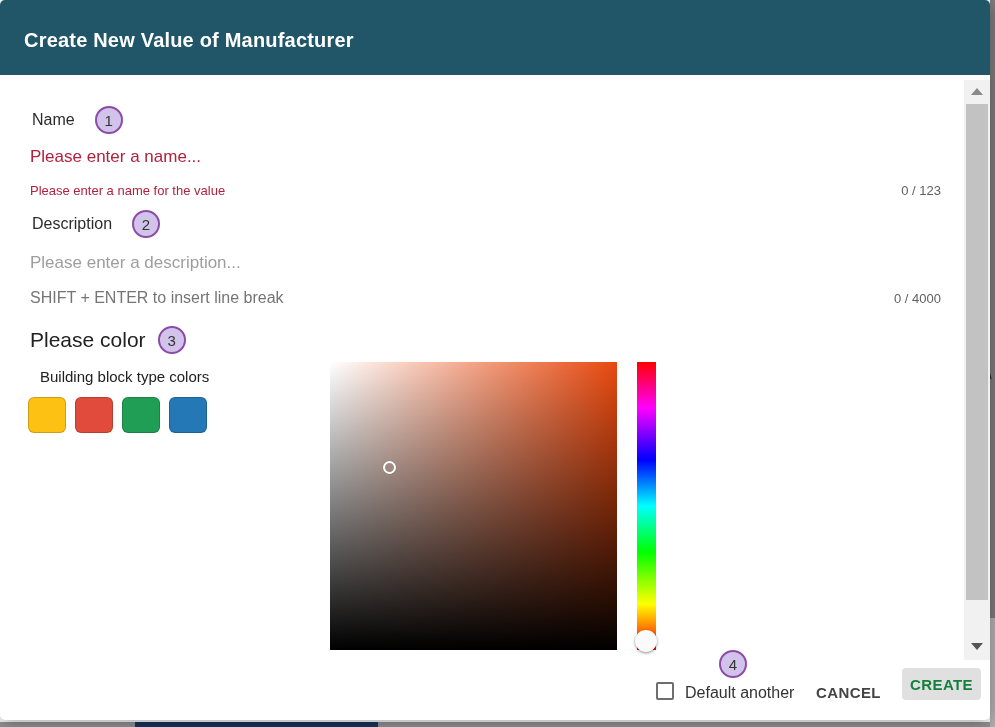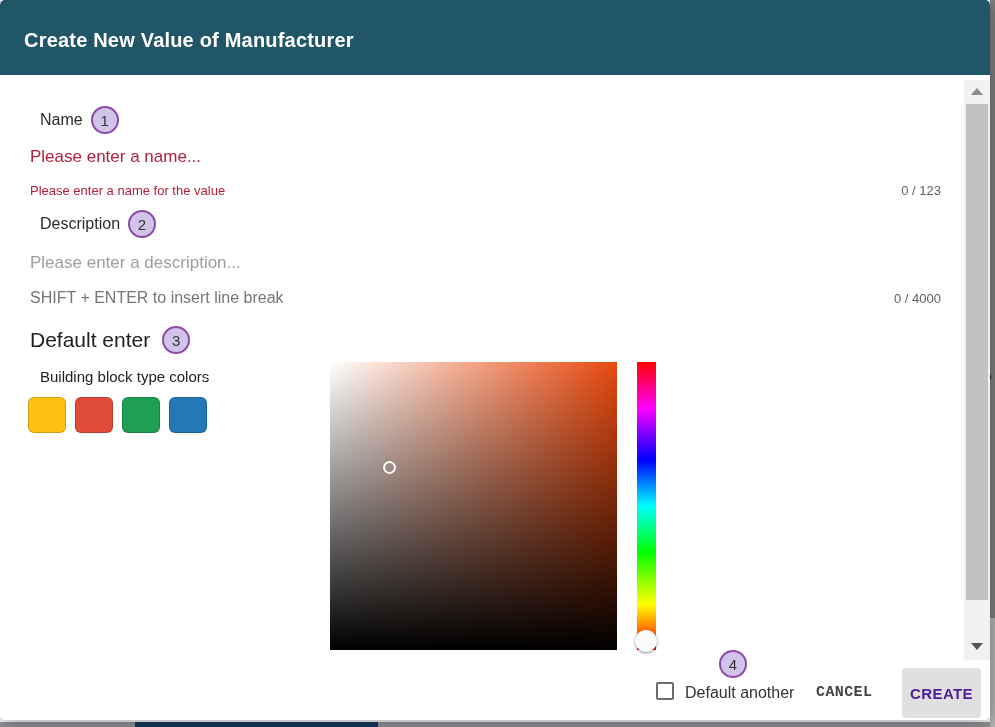--- a/index.html
+++ b/index.html
@@ -18,21 +18,21 @@
   .modal{ position:absolute; left:0; top:0; width:990px; height:720px; background:#fff;
     border-radius:5px; box-shadow:0 4px 18px rgba(0,0,0,.35); }
   .modal-header{ position:absolute; left:0; top:0; width:100%; height:75px; background:#215669;
     border-radius:5px 5px 0 0; }
   .modal-title{ position:absolute; left:24px; top:29px; color:#fff; font-size:20px; font-weight:bold; letter-spacing:.2px; }
 
   
   .badge{ display:inline-flex; align-items:center; justify-content:center; width:28px; height:28px;
     border-radius:50%; background:#d2c3ea; border:2px solid #8c4ba8; color:#333; font-size:15px; flex:0 0 auto; }
 
-  .label-row{ position:absolute; left:40px; display:flex; align-items:center; gap:8px; }
+  .label-row{ position:absolute; left:32px; display:flex; align-items:center; gap:20px; }
   .field-label{ font-size:16px; color:#2b2b2b; }
 
   input.line-input{ position:absolute; left:30px; width:911px; height:30px; border:none; outline:none;
     background:transparent; font-family:Liberation Sans, sans-serif; font-size:17px; }
   .name-input{ top:142px; border-bottom:2px solid #a32036; color:#b3203d; }
   .name-input::placeholder{ color:#b3203d; opacity:1; }
   .desc-input{ top:248px; border-bottom:1px solid #9a9a9a; color:#7f1d1d; }
   .desc-input::placeholder{ color:#9e9e9e; opacity:1; }
 
   .meta-row{ position:absolute; left:30px; width:911px; display:flex; justify-content:space-between; align-items:center; }
@@ -57,23 +57,23 @@
     background:linear-gradient(to bottom,#f00 0%,#f0f 16%,#00f 34%,#0ff 50%,#0f0 66%,#ff0 84%,#f00 100%); }
   .hue-thumb{ position:absolute; left:635px; top:630px; width:22px; height:22px; background:#fafafa;
     border-radius:50%; box-shadow:0 1px 3px rgba(0,0,0,.45); }
 
   
   .footer-badge{ position:absolute; left:719px; top:650px; }
   .checkbox{ position:absolute; left:656px; top:682px; width:18px; height:18px; border:2px solid #6e6e6e;
     border-radius:2px; background:#fff; cursor:pointer; }
   .create-another{ position:absolute; left:685px; top:684px; font-size:16px; color:#333; cursor:pointer; }
   .cancel-btn{ position:absolute; left:816px; top:684px; font-size:15px; font-weight:bold; color:#444;
-    letter-spacing:.4px; background:none; border:none; cursor:pointer; font-family:Liberation Mono, monospace; }
-  .create-btn{ position:absolute; left:902px; top:668px; width:79px; height:50px; background:#e0e0e0;
-    color:#4c1d95; font-size:15px; font-weight:bold; letter-spacing:.4px; border:none; border-radius:4px;
+    letter-spacing:.4px; background:none; border:none; cursor:pointer; font-family:Liberation Sans, sans-serif; }
+  .create-btn{ position:absolute; left:902px; top:668px; width:79px; height:32px; background:#e0e0e0;
+    color:#15803d; font-size:15px; font-weight:bold; letter-spacing:.4px; border:none; border-radius:4px;
     font-family:"Liberation Sans", sans-serif; }
 
   
   .dlg-scrollbar{ position:absolute; left:964px; top:80px; width:26px; height:580px; background:#f1f1f1; }
   .dlg-scroll-thumb{ position:absolute; left:2px; top:24px; width:22px; height:496px; background:#c2c2c2; }
   .arrow-up{ position:absolute; left:7px; top:8px; width:0; height:0;
     border-left:6px solid transparent; border-right:6px solid transparent; border-bottom:7px solid #8a8a8a; }
   .arrow-down{ position:absolute; left:7px; bottom:10px; width:0; height:0;
     border-left:6px solid transparent; border-right:6px solid transparent; border-top:7px solid #555; }
 </style>
@@ -110,21 +110,21 @@
       <span class="field-label">Description</span>
       <span class="badge">2</span>
     </div>
     <input class="line-input desc-input" placeholder="Please enter a description..." style="">
     <div class="meta-row" style="top:289px;">
       <span class="helper-text">SHIFT + ENTER to insert line break</span>
       <span class="counter-text">0 / 4000</span>
     </div>
 
     <div class="color-heading-row">
-      <span class="color-heading">Default enter</span>
+      <span class="color-heading">Please color</span>
       <span class="badge">3</span>
     </div>
     <div class="group-label">Building block type colors</div>
 
     <div class="swatch-row">
       <div class="swatch" style="background-color: rgb(253, 193, 19);"></div>
       <div class="swatch" style="background-color: rgb(224, 75, 59);"></div>
       <div class="swatch" style="background-color: rgb(33, 158, 86);"></div>
       <div class="swatch" style="background-color: rgb(35, 120, 181);"></div>
     </div>

